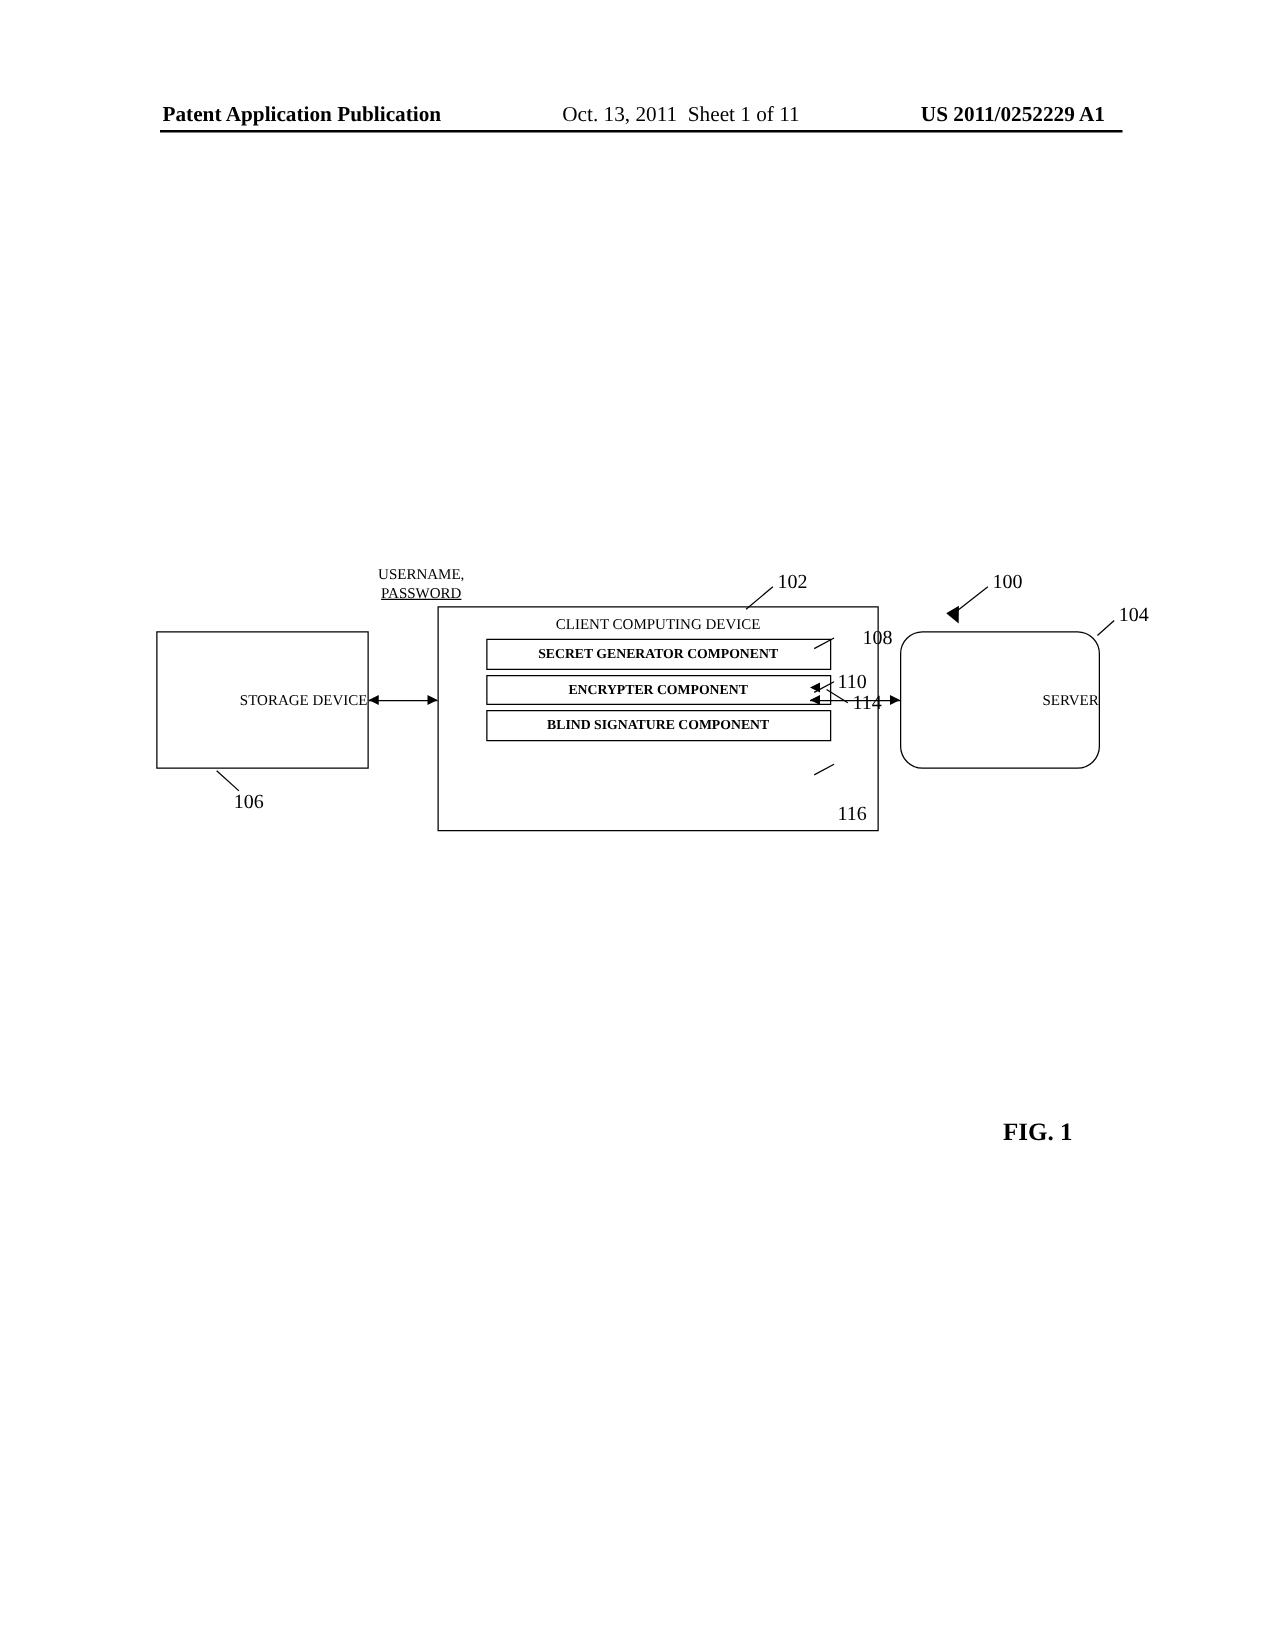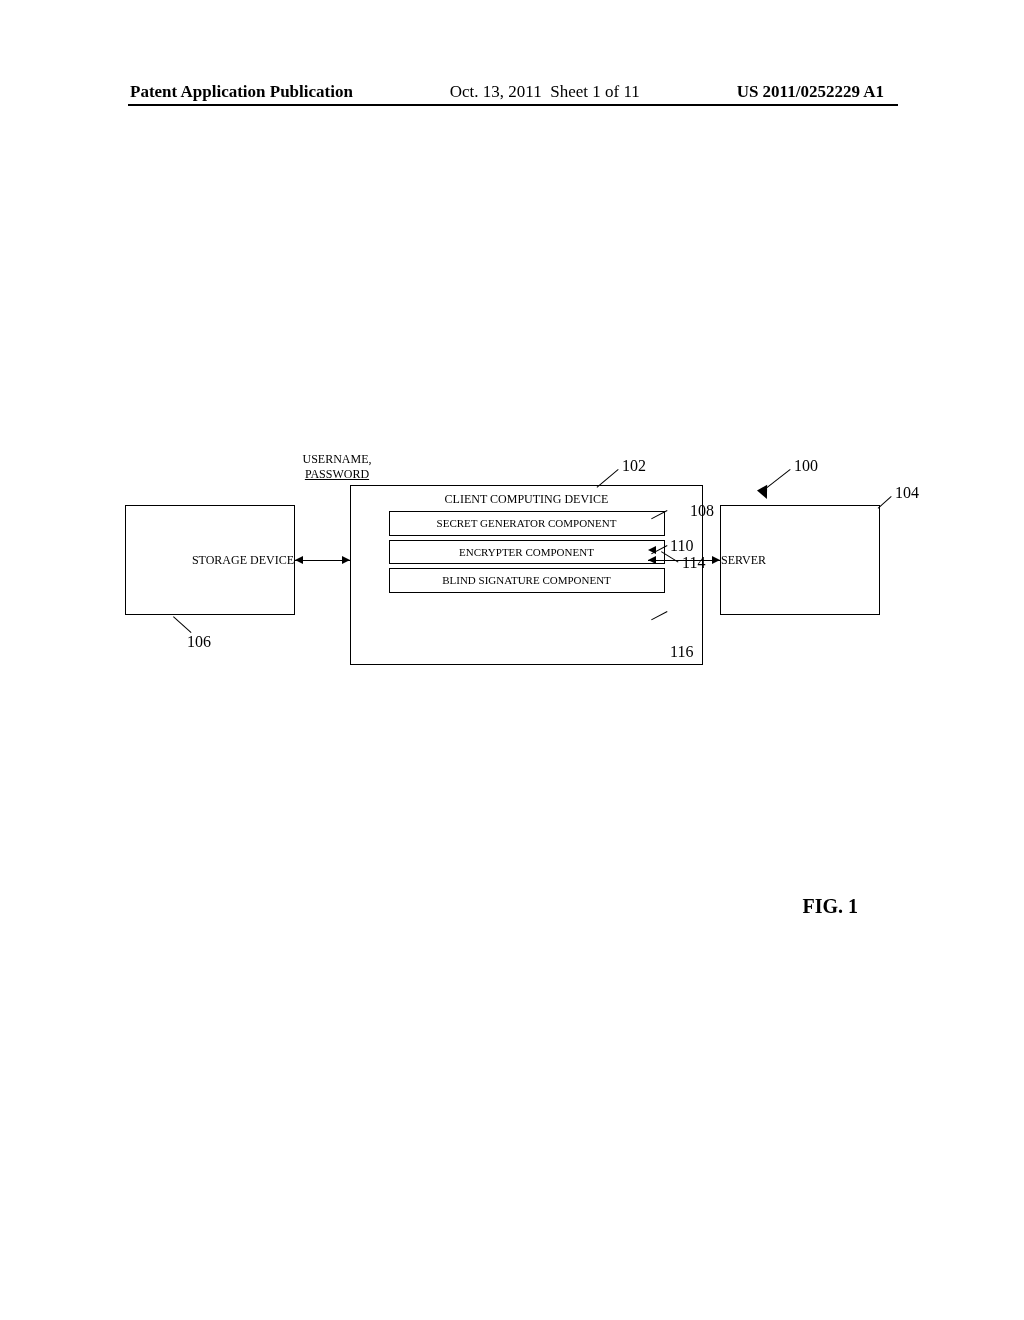--- a/index.html
+++ b/index.html
@@ -10,25 +10,25 @@
   .header-left { font-weight: bold; }
   .header-center { }
   .header-right { font-weight: bold; }
   .hr { position: absolute; top: 104px; left: 128px; width: 770px; height: 1.5px; background: #000; }
 
   .diagram { position: absolute; top: 460px; left: 125px; width: 770px; height: 230px; }
 
   .box { position: absolute; border: 1px solid #000; background: #fff; text-align: center; font-family: "Times New Roman", Times, serif; font-size: 12px; }
 
   .storage { top: 45px; left: 0; width: 170px; height: 110px; display: flex; align-items: center; justify-content: flex-end; }
-  .server  { top: 45px; left: 595px; width: 160px; height: 110px; display: flex; align-items: center; justify-content: flex-start; }
+  .server  { top: 45px; left: 595px; width: 160px; height: 110px; display: flex; align-items: center; justify-content: flex-end; border-radius: 18px; }
 
   .client { top: 25px; left: 225px; width: 353px; height: 180px; padding: 6px 10px 10px 10px; }
   .client-title { font-size: 12px; margin-bottom: 4px; }
-  .sub { border: 1px solid #000; margin: 0 auto 4px auto; width: 276px; padding: 5px 2px; font-size: 11px; line-height: 1.15; }
+  .sub { border: 1px solid #000; margin: 0 auto 4px auto; width: 276px; padding: 5px 2px; font-size: 11px; line-height: 1.15; font-weight: bold; }
 
   .input-label { position: absolute; top: -8px; left: 160px; width: 104px; text-align: center; font-size: 12px; }
   .input-label .pw { text-decoration: underline; }
 
   .ref { position: absolute; font-size: 16px; font-family: "Times New Roman", Times, serif; }
 
   .line { position: absolute; background: #000; }
   .hline { height: 1px; }
   .arrow-r { position: absolute; width: 0; height: 0; border-top: 4px solid transparent; border-bottom: 4px solid transparent; border-left: 8px solid #000; }
   .arrow-l { position: absolute; width: 0; height: 0; border-top: 4px solid transparent; border-bottom: 4px solid transparent; border-right: 8px solid #000; }

